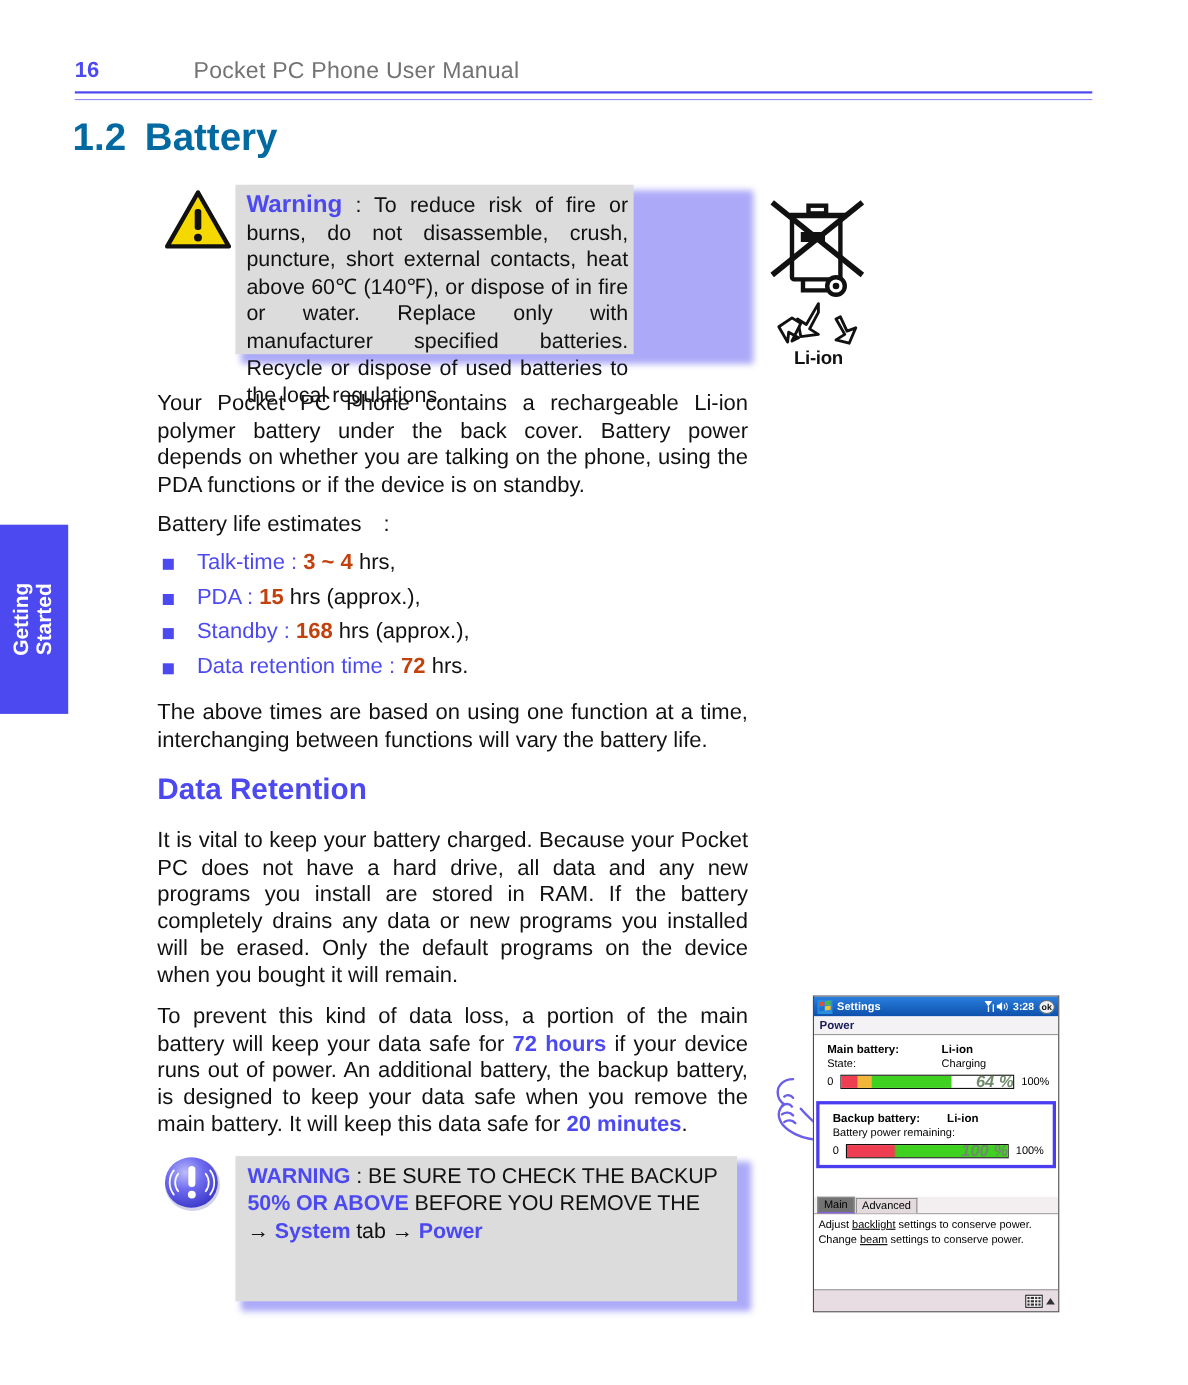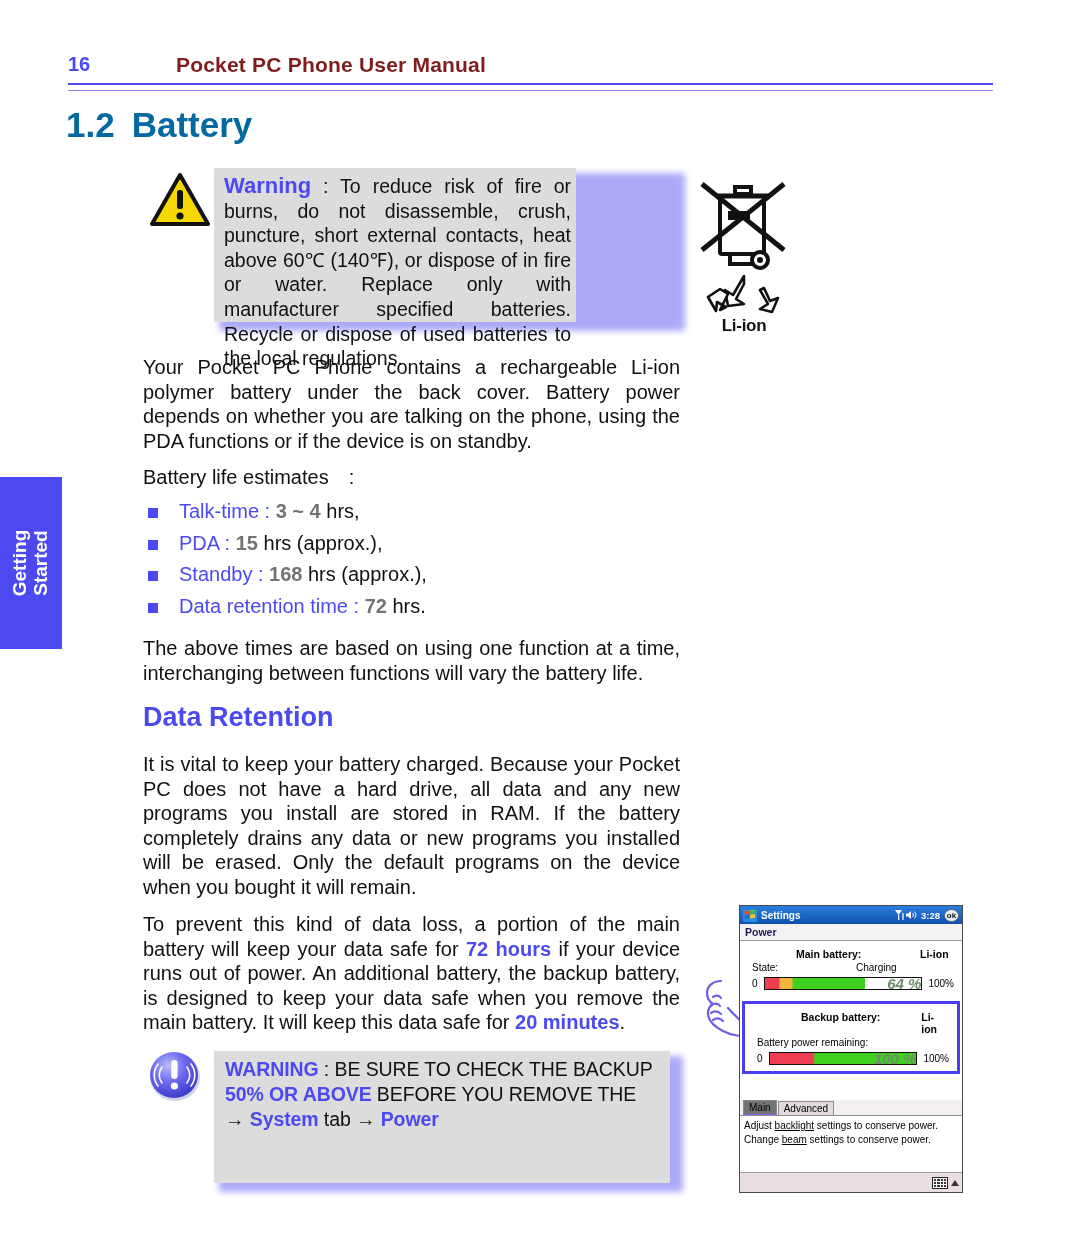--- a/index.html
+++ b/index.html
@@ -28,22 +28,22 @@
     left: 68px; top: 53px;
     font-size: 20px;
     font-weight: bold;
     color: #4b49ef;
     letter-spacing: 0px;
   }
   #manual-title {
     position: absolute;
     left: 176px; top: 53px;
     font-size: 21px;
-    font-weight: bold;
-    color: #7f1d1d;
+    font-weight: normal;
+    color: #737373;
     letter-spacing: 0.2px;
   }
   #header-rule {
     position: absolute;
     left: 68px; top: 83px;
     width: 925px;
     height: 5px;
     border-top: 2px solid #4b49ef;
     border-bottom: 1px solid #8d8bf5;
   }
@@ -171,21 +171,21 @@
     white-space: nowrap;
   }
   #bullet-list li::before {
     content: "";
     position: absolute;
     left: 5px; top: 11px;
     width: 10px; height: 10px;
     background: #4b49ef;
   }
   #bullet-list .lbl { color: #4b49ef; font-weight: normal; }
-  #bullet-list .val { color: #737373; font-weight: bold; }
+  #bullet-list .val { color: #c2410c; font-weight: bold; }
 
   
   #liion-mark {
     position: absolute;
     left: 698px; top: 178px;
     width: 92px; height: 158px;
   }
   #liion-text {
     position: absolute;
     left: 0; bottom: 0;
@@ -251,21 +251,21 @@
     box-sizing: border-box;
   }
   .ppc-section {
     padding: 7px 8px 6px 12px;
     box-sizing: border-box;
   }
   .ppc-row {
     display: flex;
     margin-bottom: 2px;
   }
-  .ppc-lab { font-weight: bold; font-size: 10.5px; width: 124px; margin-left: 44px; }
+  .ppc-lab { font-weight: bold; font-size: 10.5px; width: 104px; }
   .ppc-val { font-weight: bold; font-size: 10.5px; }
   .ppc-sub { font-size: 10px; width: 104px; }
   .ppc-subval { font-size: 10px; }
   .ppc-gauge-row {
     display: flex;
     align-items: center;
     margin-top: 4px;
   }
   .ppc-zero { font-size: 10px; width: 12px; }
   .ppc-hundred { font-size: 10px; margin-left: 6px; }

